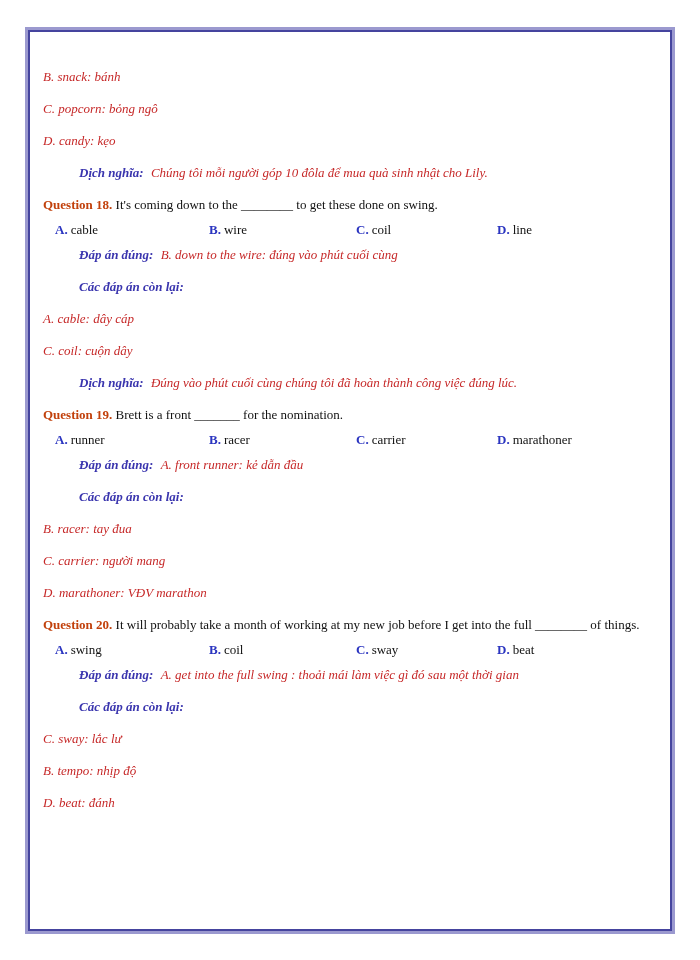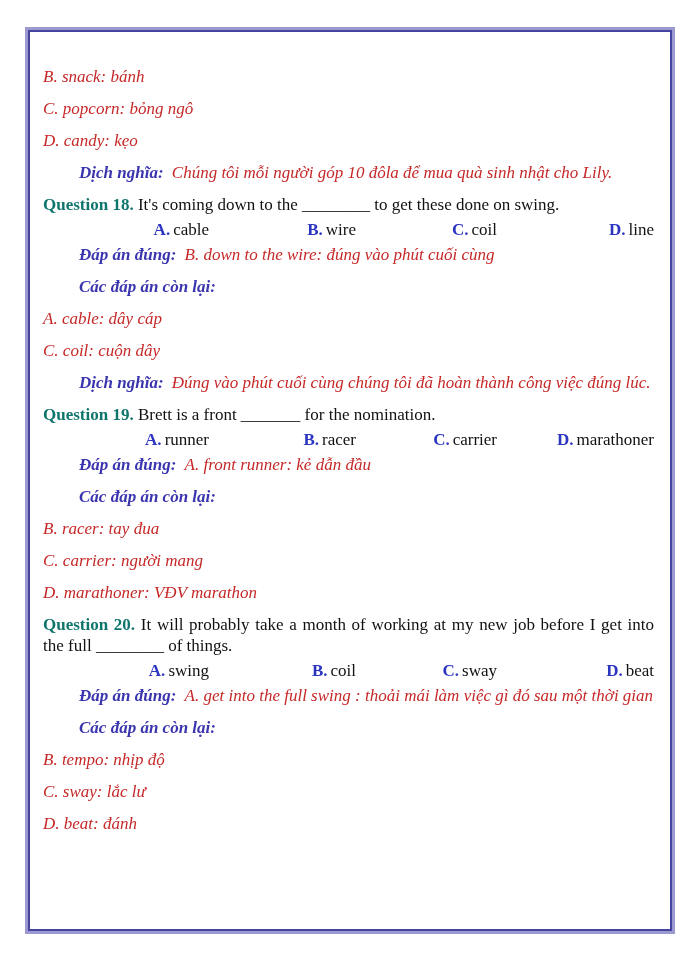--- a/index.html
+++ b/index.html
@@ -15,21 +15,21 @@
     left: 28px;
     top: 30px;
     width: 644px;
     height: 901px;
     box-sizing: border-box;
     border: 2px solid #45449e;
     box-shadow: 0 0 0 3px #9b99cf;
     background: #ffffff;
     padding: 34px 16px 0 13px;
     font-family: "Liberation Serif", "DejaVu Serif", serif;
-    font-size: 17px;
+    font-size: 13px;
     color: #111111;
   }
   .frame p {
     margin: 0 0 11px 0;
     line-height: 21px;
   }
   .red {
     color: #c62828;
     font-style: italic;
   }
@@ -40,30 +40,29 @@
     margin-right: 4px;
     margin-left: 36px;
   }
   .question {
     text-align: justify;
     line-height: 24px;
     margin-bottom: 4px !important;
     color: #111111;
   }
   .qnum {
-    color: #0f766e;
+    color: #c2410c;
     font-weight: bold;
   }
   .options-row {
     display: grid;
     grid-template-columns: 154px 147px 141px 1fr;
     padding-left: 12px;
     margin-bottom: 4px !important;
     line-height: 21px;
-    text-align: right;
   }
   .opt-letter {
     color: #2b35c0;
     font-weight: bold;
     margin-right: 3px;
   }
 </style>
 </head>
 <body>
 
@@ -132,17 +131,17 @@
     <span><span class="opt-letter">C.</span><span>sway</span></span>
     <span><span class="opt-letter">D.</span><span>beat</span></span>
   </p>
   <p>
     <span class="blabel">Đáp án đúng:</span>
     <span class="red">A. get into the full swing : thoải mái làm việc gì đó sau một thời gian</span>
   </p>
   <p>
     <span class="blabel">Các đáp án còn lại:</span>
   </p>
+  <p class="red">C. sway: lắc lư</p>
   <p class="red">B. tempo: nhịp độ</p>
-  <p class="red">C. sway: lắc lư</p>
   <p class="red">D. beat: đánh</p>
 
 </div>
 
 </body></html>

